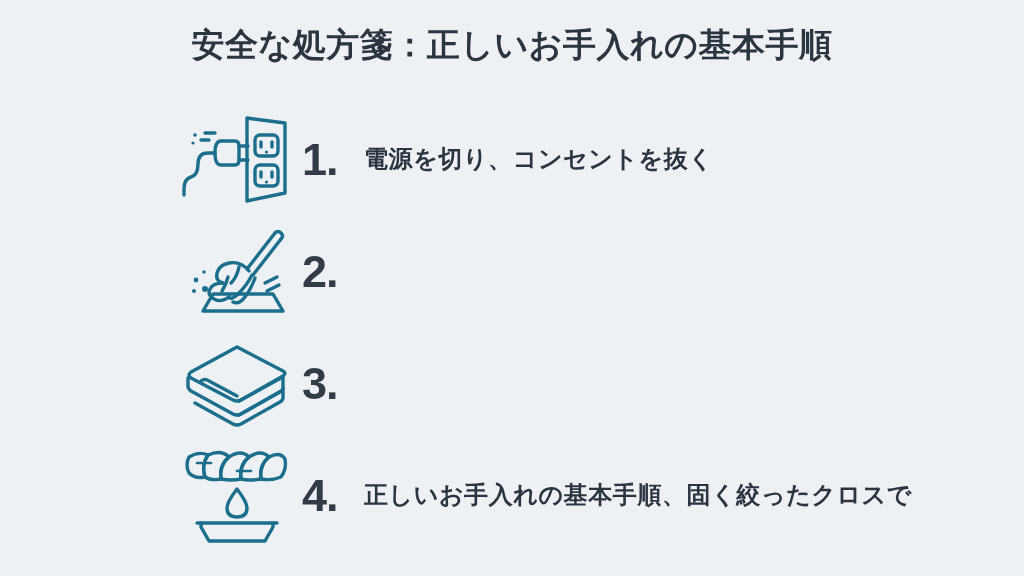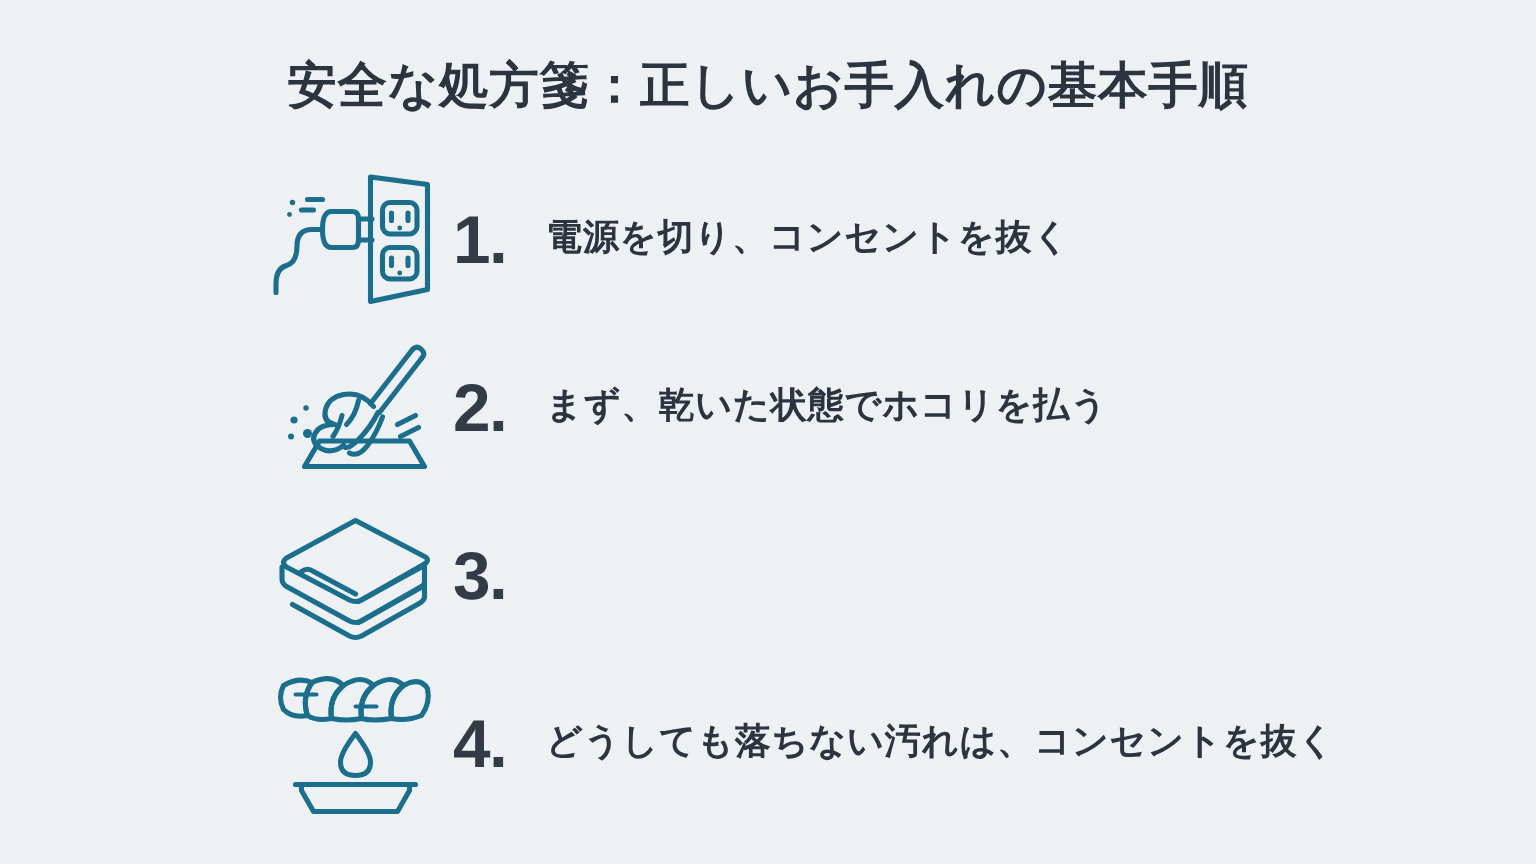--- a/index.html
+++ b/index.html
@@ -18,21 +18,21 @@
   .slide {
     width: 1024px;
     height: 576px;
     position: relative;
     background: #eef1f4;
     box-sizing: border-box;
   }
 
   .slide-title {
     position: absolute;
-    top: 36px;
+    top: 24px;
     left: 0;
     width: 1024px;
     text-align: center;
     font-size: 33px;
     font-weight: bold;
     color: #2c3440;
     letter-spacing: 0.5px;
     line-height: 1.25;
     white-space: nowrap;
   }
@@ -143,21 +143,20 @@
 
           <circle cx="15" cy="55" r="2.4" fill="#1b6e8c" stroke="none"></circle>
           <circle cx="23" cy="47" r="1.8" fill="#1b6e8c" stroke="none"></circle>
           <circle cx="13" cy="66" r="2" fill="#1b6e8c" stroke="none"></circle>
           <circle cx="24" cy="64" r="3" fill="#1b6e8c" stroke="none"></circle>
 
           <path d="M84 58 L96 52 M86 66 L98 60"></path>
         </svg>
       </div>
       <div class="step-number">2.</div>
-      <div class="step-text">まず、乾いた状態でホコリを払う</div>
     </div>
 
     <div class="step-row">
       <div class="step-icon">
         <svg width="112" height="92" viewBox="0 0 112 92" fill="none" stroke="#1b6e8c" stroke-width="3.4" stroke-linecap="round" stroke-linejoin="round">
 
           <path d="M56 10 L102 34 Q106 36 102 39 L60 63 Q56 65 52 63 L10 41 Q6 38 10 35 Z"></path>
 
           <path d="M102 39 L102 51 Q102 53 99 55 L60 77 Q56 79 52 77 L10 54 Q7 52 7 49 L7 41"></path>
 
@@ -183,17 +182,17 @@
           <path d="M16 18 L30 18" stroke-width="2.6"></path>
           <path d="M56 26 L70 26" stroke-width="2.6"></path>
 
           <path d="M56 44 Q66 57 66 63 Q66 72 56 72 Q46 72 46 63 Q46 57 56 44 Z"></path>
 
           <path d="M16 78 L96 78"></path>
           <path d="M20 78 L20 82 L28 96 L84 96 L92 82 L92 78"></path>
         </svg>
       </div>
       <div class="step-number">4.</div>
-      <div class="step-text">どうしても落ちない汚れは、コンセントを抜く</div>
+      <div class="step-text">正しいお手入れの基本手順、固く絞ったクロスで</div>
     </div>
 
   </div>
 </div>
 
 </body></html>

